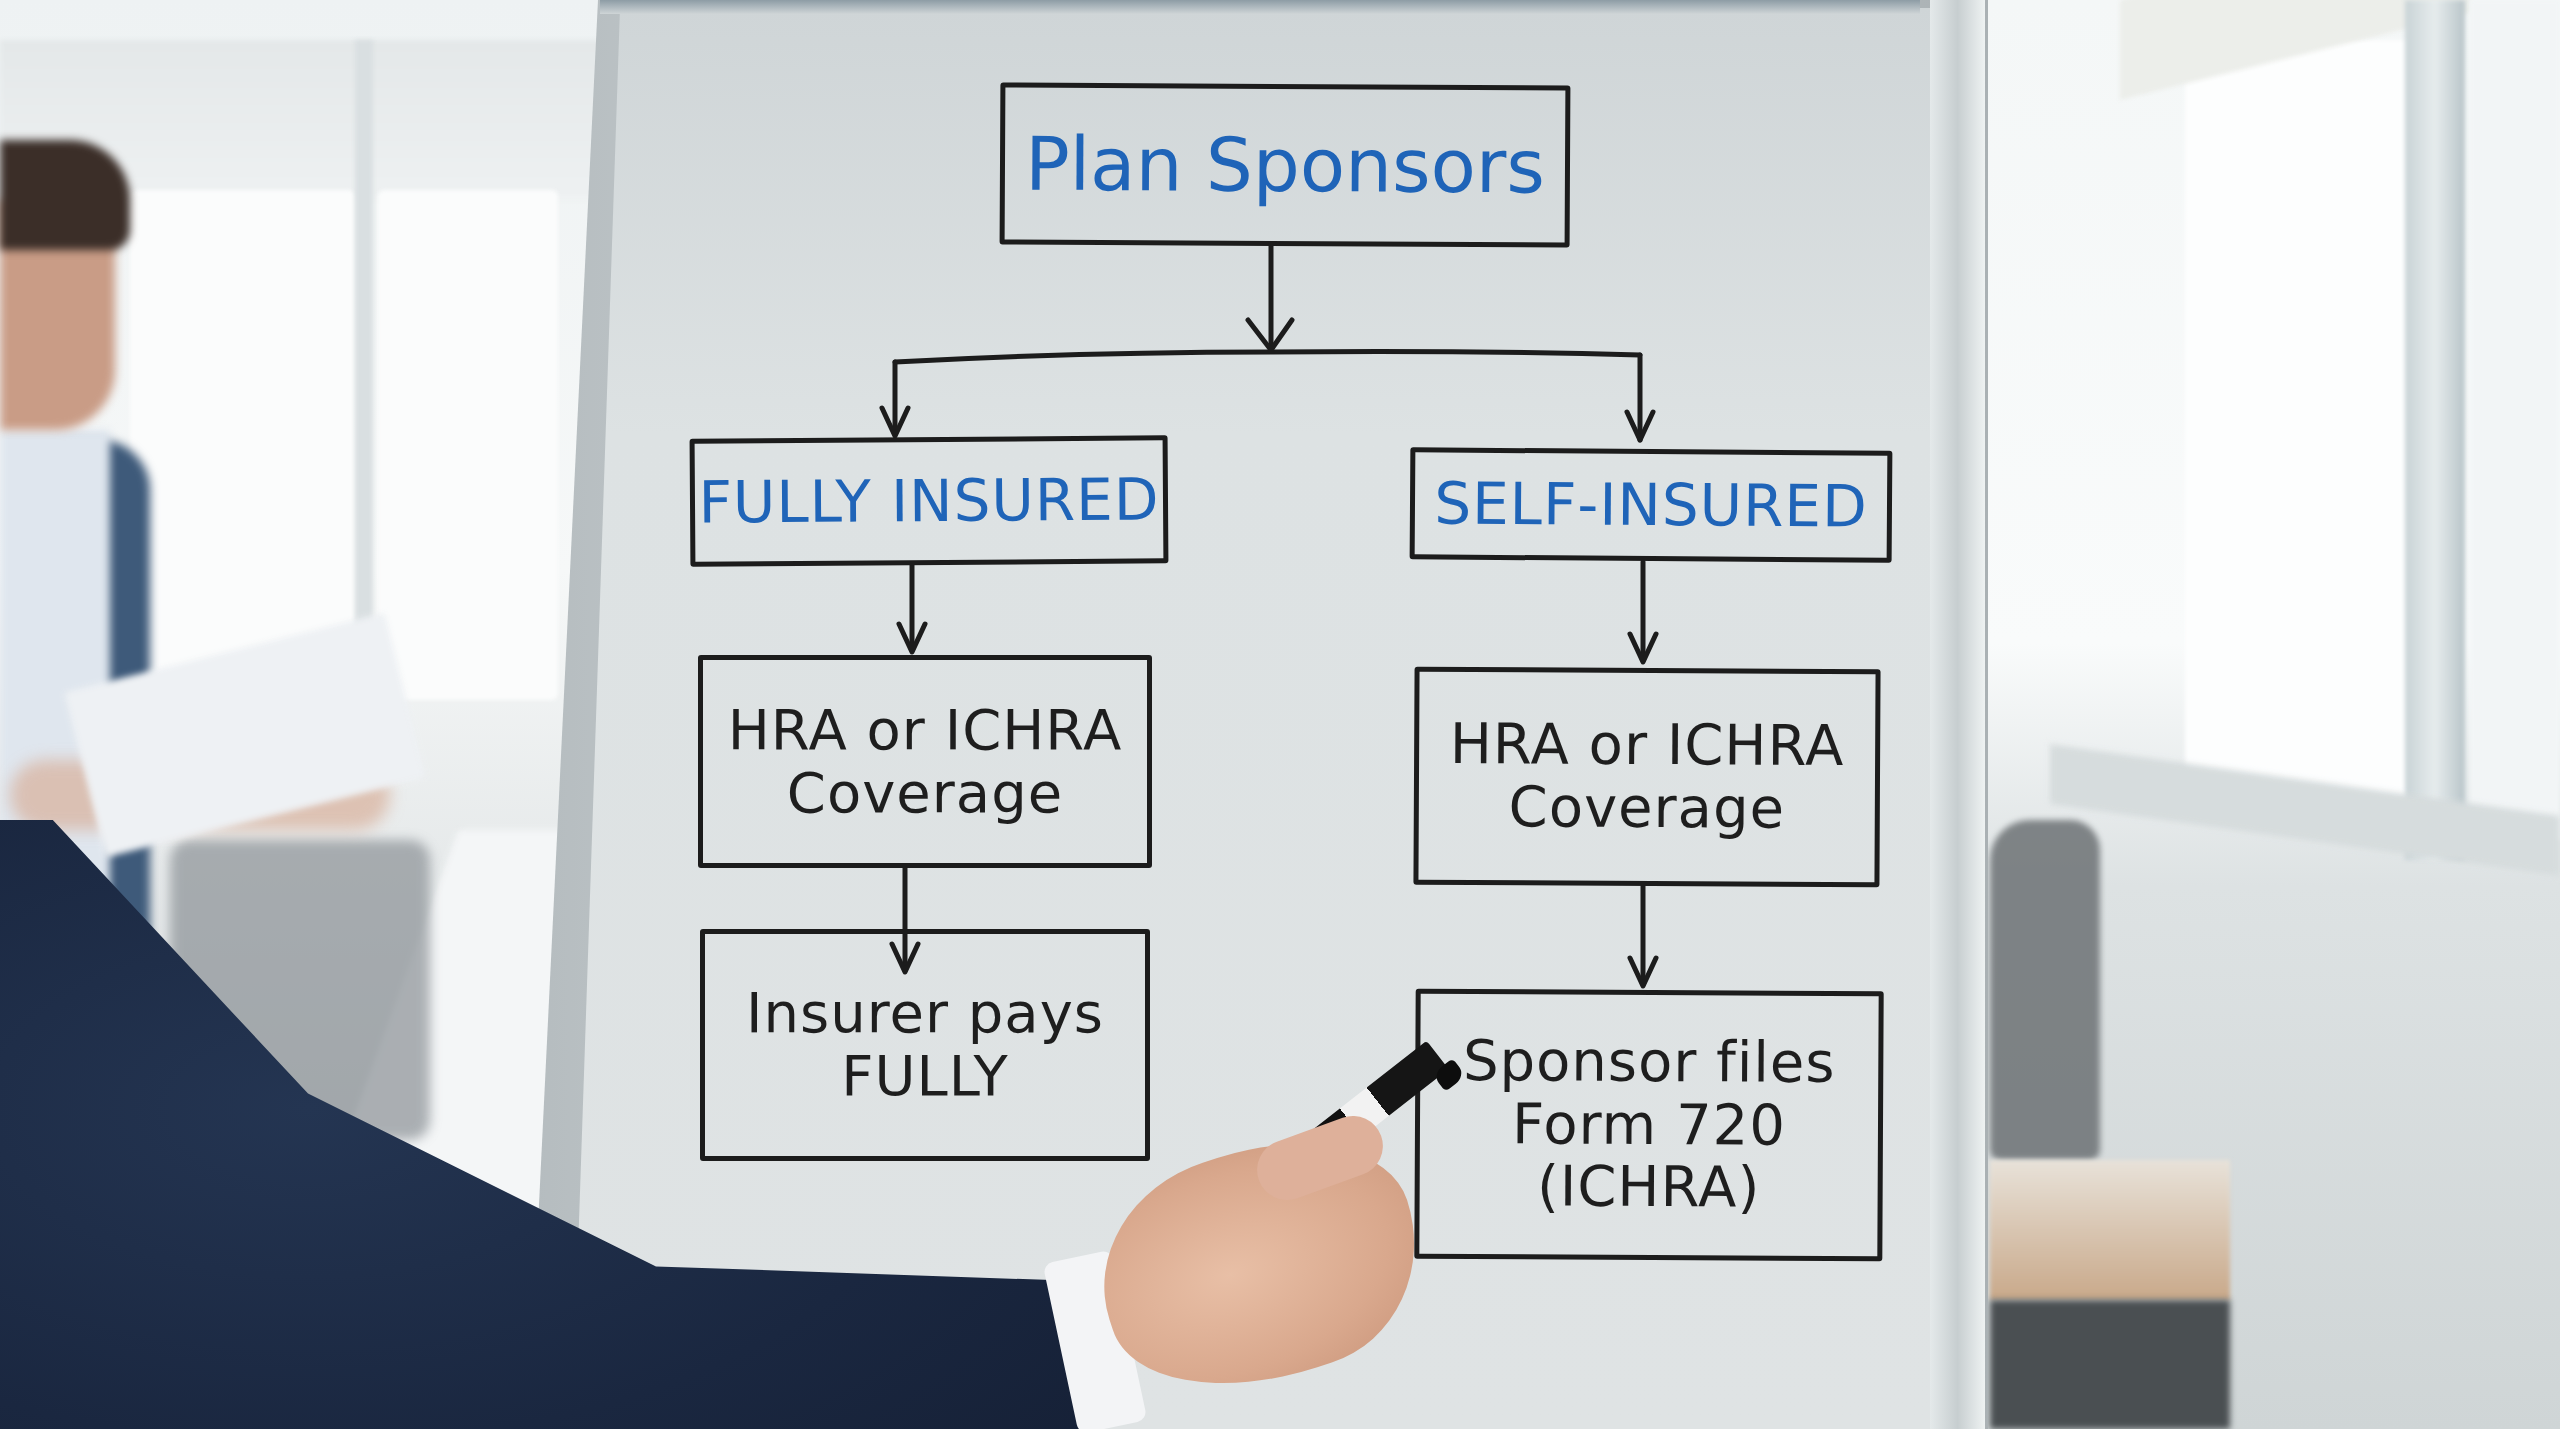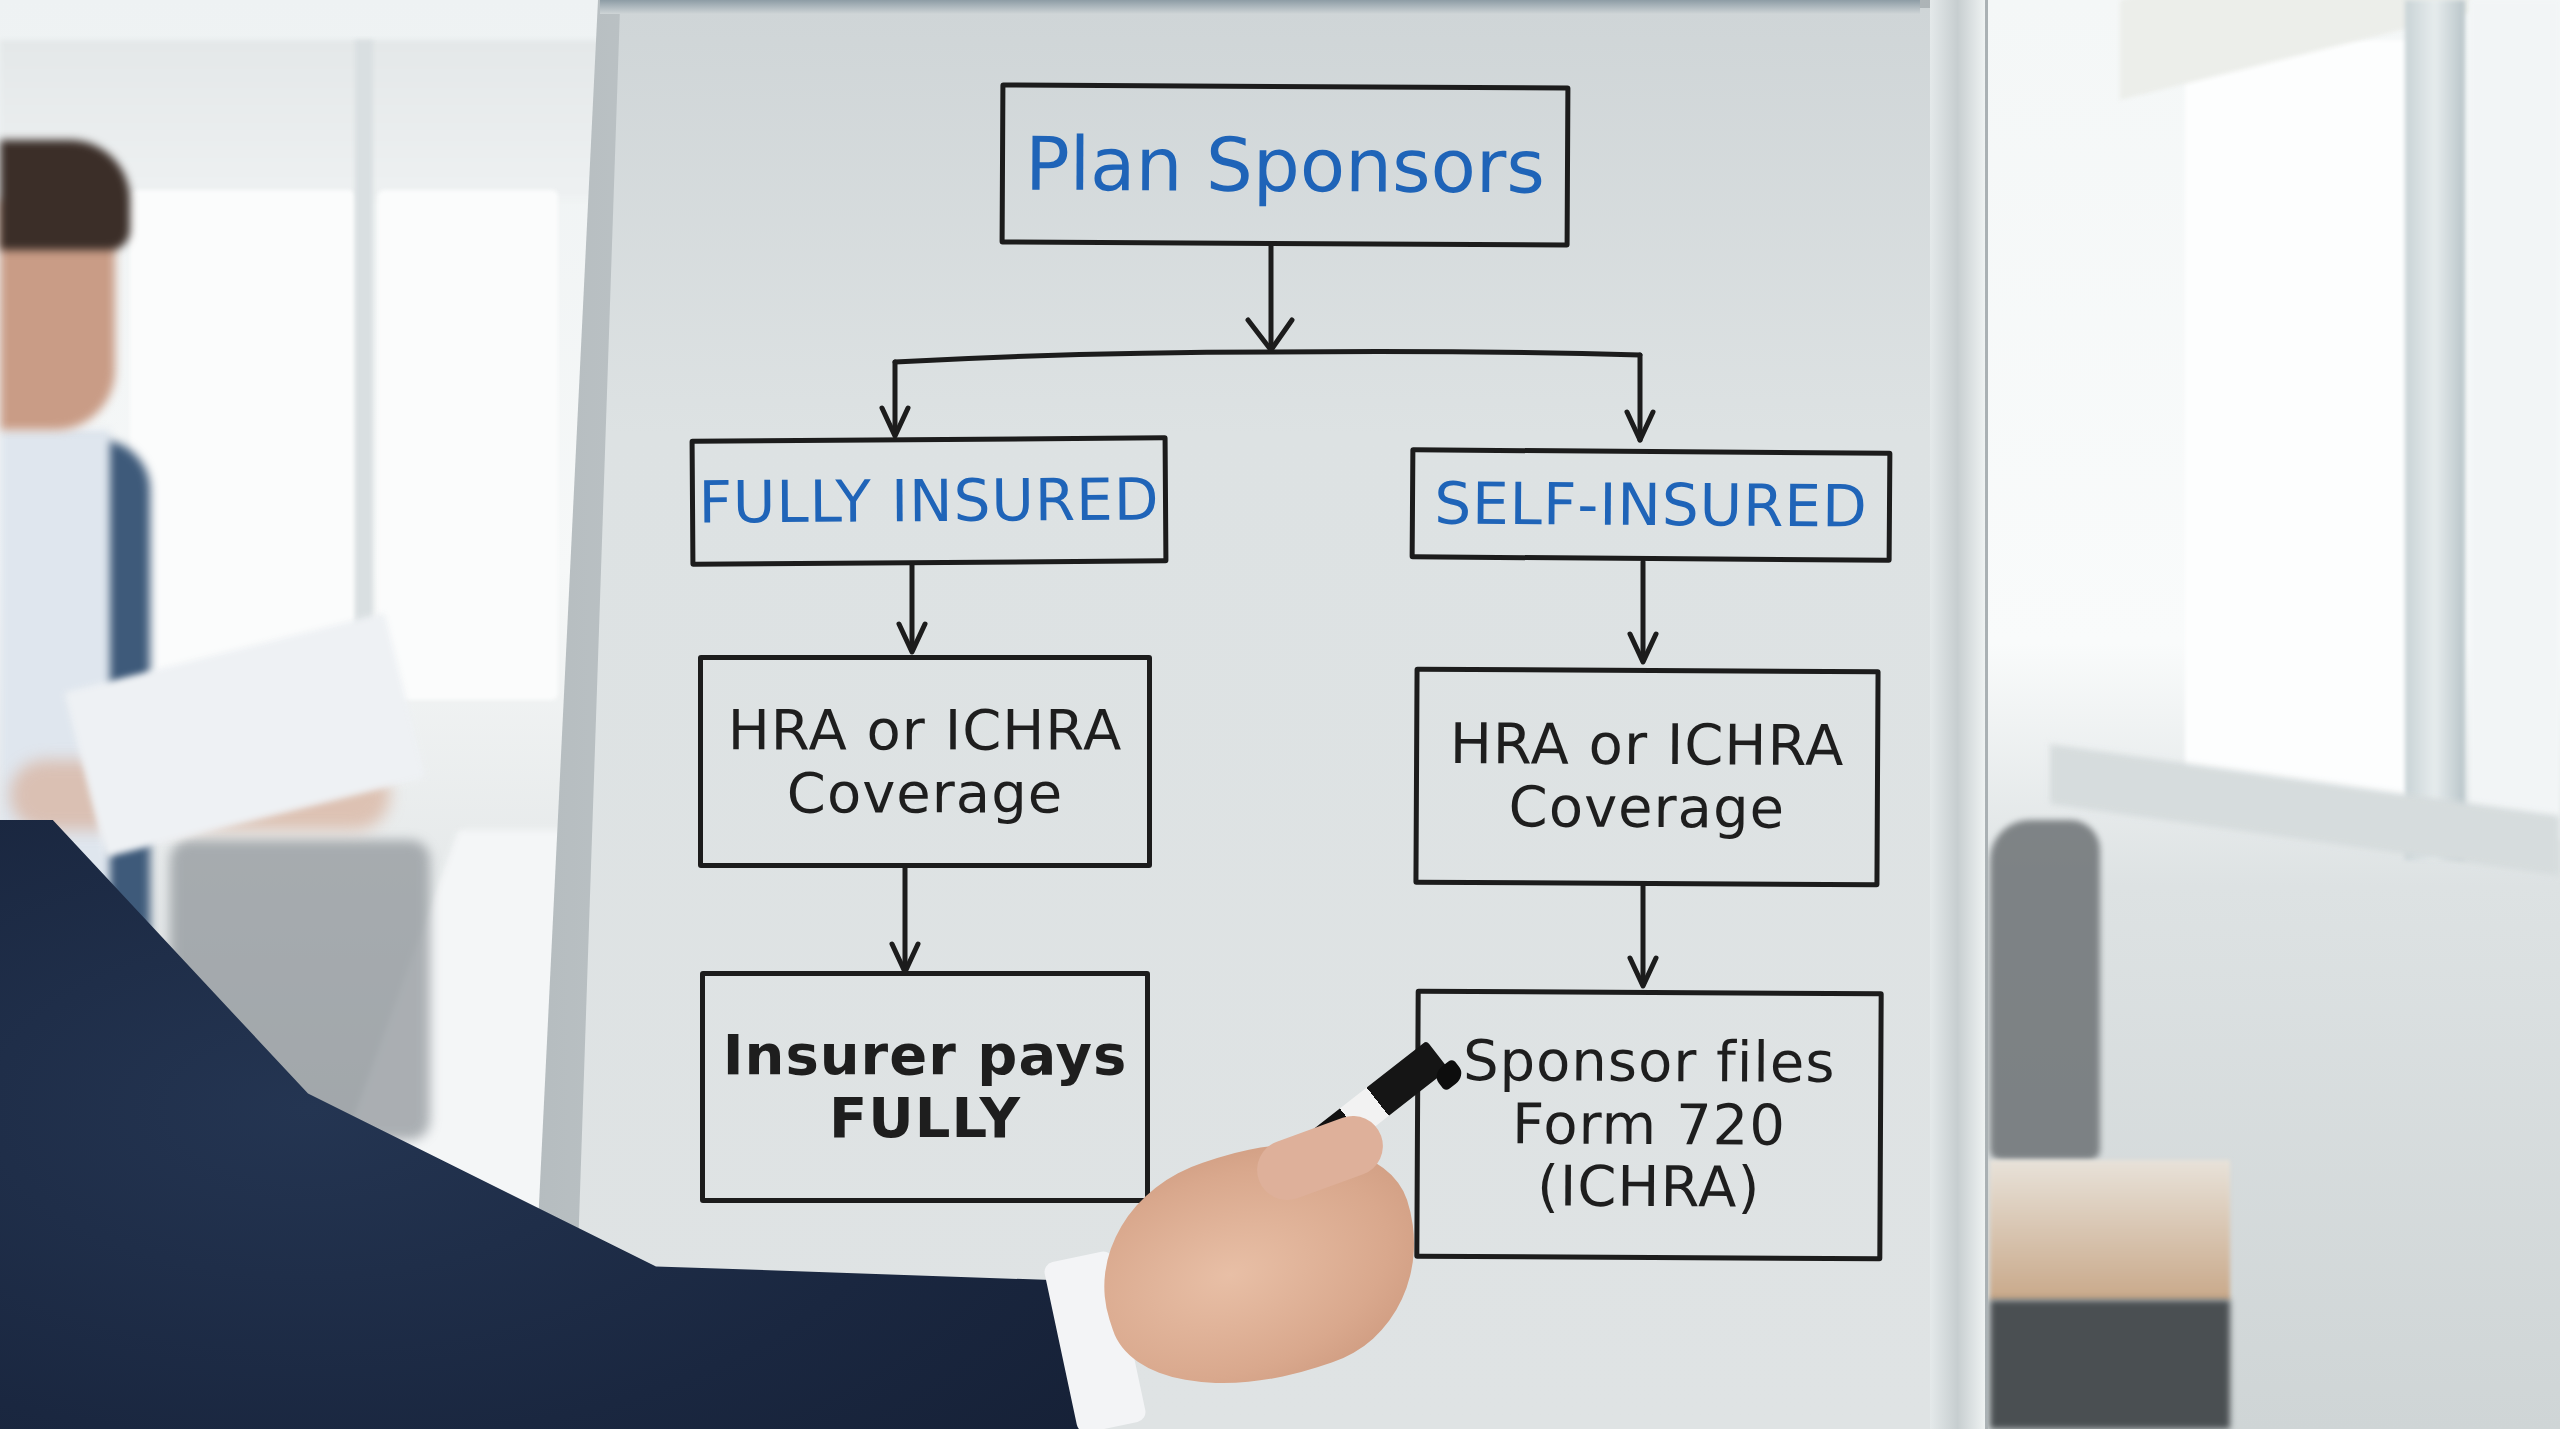--- a/index.html
+++ b/index.html
@@ -84,21 +84,21 @@
       letter-spacing: 1px;
     }
     .n-root { left: 1000px; top: 84px; width: 570px; height: 162px; transform: rotate(0.3deg); }
     .n-root .node-text { font-size: 74px; font-weight: 400; letter-spacing: 0; }
     .n-fi { left: 690px; top: 437px; width: 478px; height: 128px; transform: rotate(-0.4deg); }
     .n-si { left: 1410px; top: 449px; width: 482px; height: 112px; transform: rotate(0.4deg); }
     .n-fi .node-text, .n-si .node-text { font-size: 58px; letter-spacing: 1px; }
     .n-hra1 { left: 698px; top: 655px; width: 454px; height: 213px; }
     .n-hra2 { left: 1414px; top: 668px; width: 466px; height: 218px; transform: rotate(0.3deg); }
     .n-hra1 .node-text, .n-hra2 .node-text { font-size: 56px; }
-    .n-pay { left: 700px; top: 971px; width: 450px; height: 232px; font-weight: bold; }
+    .n-pay { left: 700px; top: 929px; width: 450px; height: 232px; }
     .n-pay .node-text { font-size: 56px; }
     .n-file { left: 1415px; top: 990px; width: 468px; height: 270px; transform: rotate(0.3deg); }
     .n-file .node-text { font-size: 56px; }
 
     svg.arrows { position:absolute; left:0; top:0; }
 
     
     .arm-sleeve {
       position: absolute; left: -40px; top: 820px; width: 1160px; height: 720px;
       background: radial-gradient(ellipse at 30% 40%, #243552 0%, #1a2740 55%, #141e33 100%);

